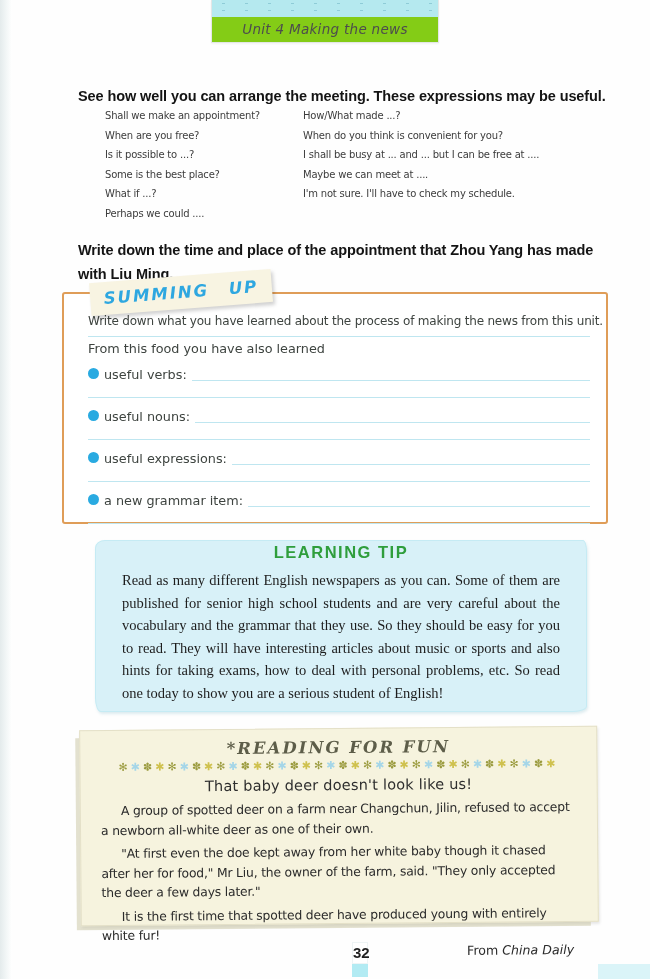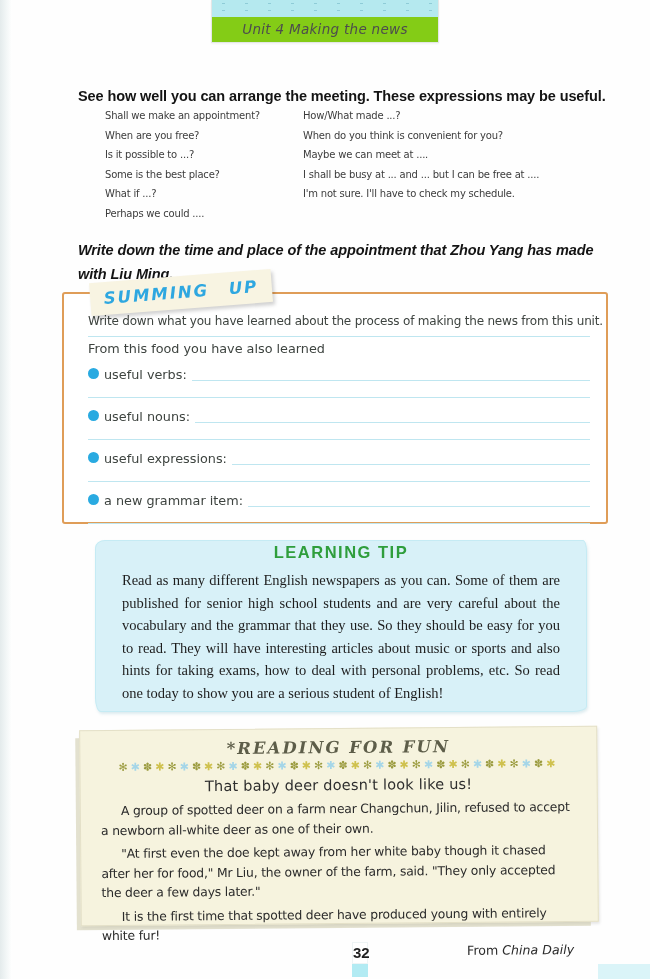--- a/index.html
+++ b/index.html
@@ -29,21 +29,21 @@
     text-align:center; margin-top:4px; font-family:"DejaVu Sans", sans-serif;
     font-style:italic; font-size:13.5px; color:#4d4d4d; letter-spacing:0.3px;
   }
 
   
   .bold-heading {
     position:absolute; left:78px; width:540px; font-weight:bold;
     font-size:14.5px; color:#141414; letter-spacing:-0.1px; line-height:24px;
   }
   .h1 { top:84px; }
-  .h2 { top:238px;font-style:italic; }
+  .h2 { top:238px; }
 
   
   .expr-col {
     position:absolute; top:106px; font-family:"DejaVu Sans", sans-serif;
     font-size:10px; color:#3c3c3c; letter-spacing:-0.2px; line-height:19.5px;
     white-space:nowrap;
   }
   .expr-left { left:105px; }
   .expr-right { left:303px; }
 
@@ -157,22 +157,22 @@
     <div>Shall we make an appointment?</div>
     <div>When are you free?</div>
     <div>Is it possible to ...?</div>
     <div>Some is the best place?</div>
     <div>What if ...?</div>
     <div>Perhaps we could ....</div>
   </div>
   <div class="expr-col expr-right">
     <div>How/What made ...?</div>
     <div>When do you think is convenient for you?</div>
+    <div>I shall be busy at ... and ... but I can be free at ....</div>
     <div>Maybe we can meet at ....</div>
-    <div>I shall be busy at ... and ... but I can be free at ....</div>
     <div>I'm not sure. I'll have to check my schedule.</div>
   </div>
 
   <div class="bold-heading h2">Write down the time and place of the appointment that Zhou Yang has made with Liu Ming.</div>
 
   <div class="summing-box">
     <div class="summing-label">
       <span>SUMMING UP</span>
     </div>
     <div class="summing-content">

